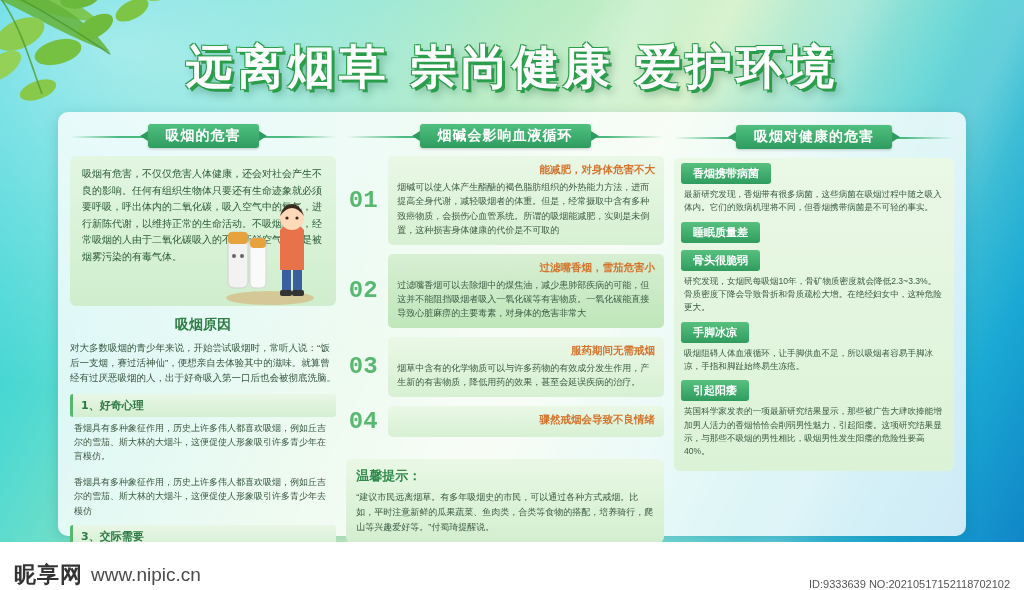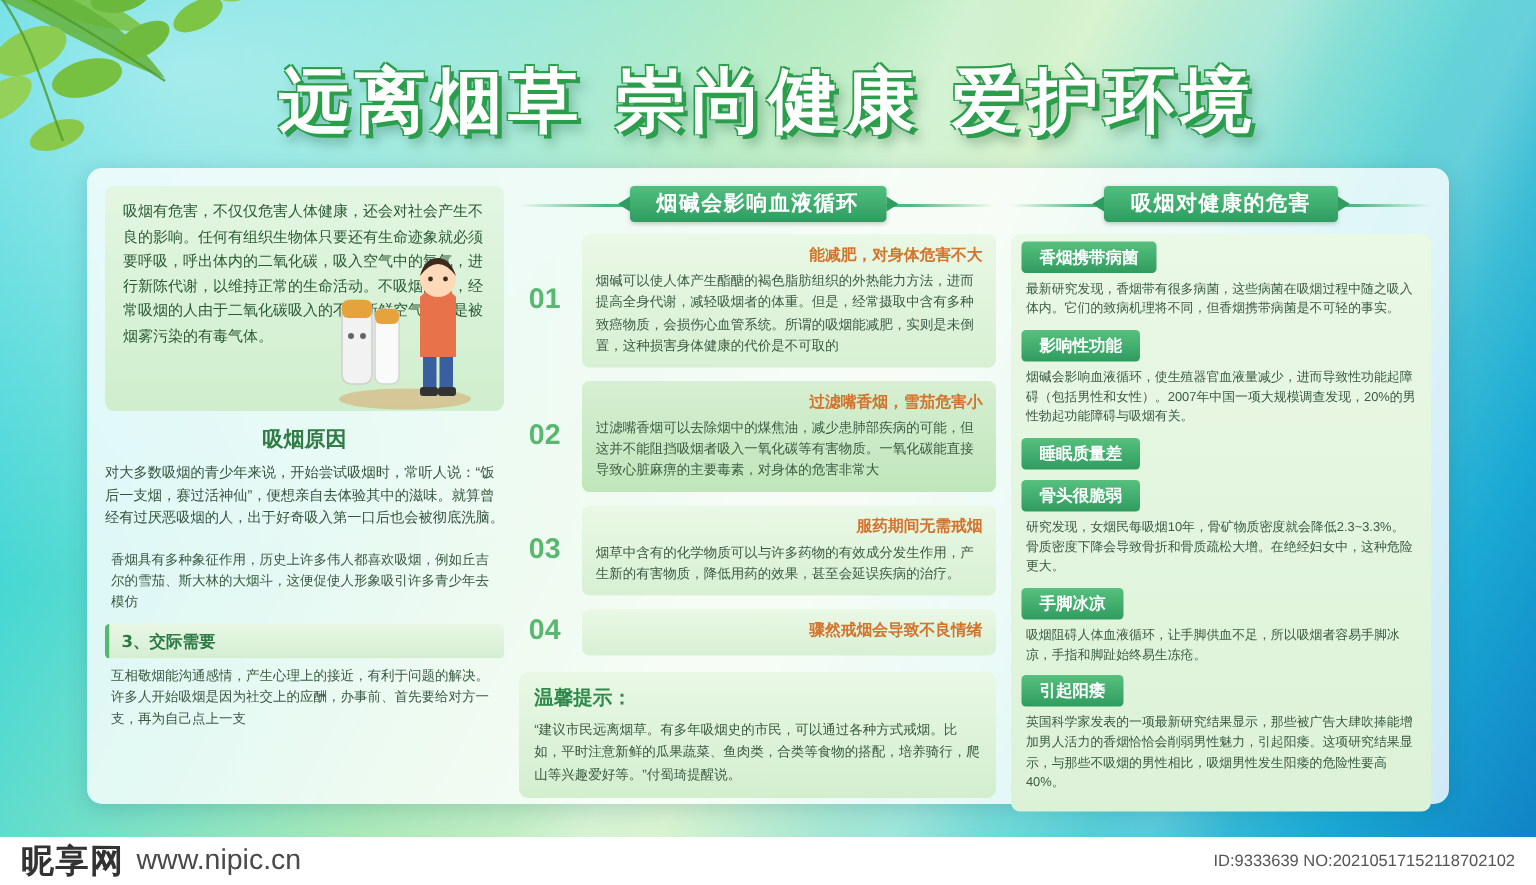--- a/index.html
+++ b/index.html
@@ -21,22 +21,22 @@
     content:"";
     position:absolute; inset:0;
     background:
       linear-gradient(115deg, rgba(255,255,255,0) 46%, rgba(255,255,255,.18) 50%, rgba(255,255,255,0) 54%),
       linear-gradient(115deg, rgba(255,255,255,0) 62%, rgba(255,255,255,.13) 66%, rgba(255,255,255,0) 70%),
       linear-gradient(115deg, rgba(255,255,255,0) 76%, rgba(255,255,255,.10) 79%, rgba(255,255,255,0) 83%);
     pointer-events:none;
   }
   
   #footerbar{
-    position:absolute; left:0; right:0; bottom:0; height:32px;
-    background:#fff; display:flex; align-items:center; justify-content:space-between;
+    position:absolute; left:0; right:0; bottom:0; height:48px;
+    background:#fff; display:flex; align-items:flex-end; justify-content:space-between;
     padding:0 14px; z-index:40;
   }
   .wm-left{ display:flex; align-items:center; gap:8px; }
   .wm-logo{
     font-size:22px; font-weight:bold; color:#333; letter-spacing:1px;
     font-family:"DejaVu Sans", sans-serif;
   }
   .wm-url{ font-size:19px; color:#4a4a4a; font-family:"Liberation Sans", sans-serif; }
   .wm-id{ font-size:11px; color:#555; }
 
@@ -121,34 +121,34 @@
     font-size:11px; font-weight:bold; color:#2c7a45;
     padding:4px 8px; border-radius:3px;
     font-family:"DejaVu Sans", sans-serif;
   }
   .mini-body{ font-size:9px; line-height:1.6; color:#3a5a42; padding:4px 2px 0 4px; }
 
   
   .num-item{ display:flex; gap:8px; margin-bottom:9px; align-items:stretch; }
   .num{
     flex:0 0 34px; display:flex; align-items:center; justify-content:center;
-    font-size:19px; font-weight:bold; color:#58b86f;
-    font-family:Liberation Sans, sans-serif;
+    font-size:24px; font-weight:bold; color:#58b86f;
+    font-family:Liberation Mono, monospace;
   }
   .num-box{
     flex:1; background:linear-gradient(180deg,#eaf8e6,#d7f0d3);
     border-radius:5px; padding:7px 9px;
   }
   .num-box .t{ font-size:10.5px; font-weight:bold; color:#d4732b; margin-bottom:3px;text-align:right; }
   .num-box .d{ font-size:9px; line-height:1.6; color:#3b5c44; }
   .num-item.hl .num-box{ background:linear-gradient(180deg,#d7efd2,#bfe6ba); }
 
   .tip-box{
     background:linear-gradient(180deg,#e9f8e5,#d3eecf);
-    border-radius:6px; padding:8px 10px; margin-top:2px;
+    border-radius:6px; padding:8px 10px; margin-top:13px;
   }
   .tip-title{ font-size:13px; font-weight:bold; color:#2f8a4c; margin-bottom:5px; font-family:"DejaVu Sans", sans-serif; }
   .tip-body{ font-size:9px; line-height:1.7; color:#3b5c44; }
 
   
   .r-card{ margin-bottom:7px; }
   .r-title{
     display:inline-block;
     background:linear-gradient(180deg,#57c07e,#2f9c5f);
     color:#fff; font-size:11px; font-weight:bold;
@@ -183,20 +183,24 @@
       <path d="M0 2 C40 20 80 45 120 72"></path>
       <path d="M6 10 C30 40 40 80 52 112"></path>
     </g>
   </svg>
 
   <div id="title">远离烟草  崇尚健康  爱护环境</div>
 
   <div id="board">
 
     <div class="col col-left">
+      <div class="sec-head">
+        <div class="bar"></div>
+        <div class="pill">吸烟的危害</div>
+      </div>
 
       <div class="green-panel">
         <p>吸烟有危害，不仅仅危害人体健康，还会对社会产生不良的影响。任何有组织生物体只要还有生命迹象就必须要呼吸，呼出体内的二氧化碳，吸入空气中的氧气，进行新陈代谢，以维持正常的生命活动。不吸烟的人，经常吸烟的人由于二氧化碳吸入的不是新鲜空气，而是被烟雾污染的有毒气体。</p>
         <svg class="illus" viewBox="0 0 120 120">
           <ellipse cx="60" cy="112" rx="44" ry="7" fill="#d9a86a" opacity=".55"></ellipse>
           <rect x="18" y="46" width="20" height="56" rx="6" fill="#f2f2f2" stroke="#cfcfcf"></rect>
           <rect x="18" y="46" width="20" height="12" rx="4" fill="#e6a23c"></rect>
           <circle cx="24" cy="70" r="2" fill="#666"></circle>
             <circle cx="32" cy="70" r="2" fill="#666"></circle>
           <rect x="40" y="52" width="16" height="50" rx="5" fill="#fafafa" stroke="#d5d5d5"></rect>
@@ -212,20 +216,24 @@
             <circle cx="77" cy="32" r="1.6" fill="#3b2a20"></circle>
               <circle cx="87" cy="32" r="1.6" fill="#3b2a20"></circle>
           </g>
         </svg>
       </div>
 
       <div class="sub-head">吸烟原因</div>
       <p class="lead-text">对大多数吸烟的青少年来说，开始尝试吸烟时，常听人说：“饭后一支烟，赛过活神仙”，便想亲自去体验其中的滋味。就算曾经有过厌恶吸烟的人，出于好奇吸入第一口后也会被彻底洗脑。</p>
 
       <div class="mini-card">
+        <div class="mini-title">1、好奇心理</div>
+        <div class="mini-body">香烟具有多种象征作用，历史上许多伟人都喜欢吸烟，例如丘吉尔的雪茄、斯大林的大烟斗，这便促使人形象吸引许多青少年在盲模仿。</div>
+      </div>
+      <div class="mini-card">
         <div class="mini-body">香烟具有多种象征作用，历史上许多伟人都喜欢吸烟，例如丘吉尔的雪茄、斯大林的大烟斗，这便促使人形象吸引许多青少年去模仿</div>
       </div>
       <div class="mini-card">
         <div class="mini-title">3、交际需要</div>
         <div class="mini-body">互相敬烟能沟通感情，产生心理上的接近，有利于问题的解决。许多人开始吸烟是因为社交上的应酬，办事前、首先要给对方一支，再为自己点上一支</div>
       </div>
     </div>
 
     <div class="col col-mid">
       <div class="sec-head">
@@ -273,24 +281,20 @@
     <div class="col col-right">
       <div class="sec-head">
         <div class="bar"></div>
         <div class="pill">吸烟对健康的危害</div>
       </div>
 
       <div class="r-panel">
         <div class="r-card">
           <div class="r-title">香烟携带病菌</div>
           <div class="r-body">最新研究发现，香烟带有很多病菌，这些病菌在吸烟过程中随之吸入体内。它们的致病机理将不同，但香烟携带病菌是不可轻的事实。</div>
-        </div>
-        <div class="r-card">
-          <div class="r-title">影响性功能</div>
-          <div class="r-body">烟碱会影响血液循环，使生殖器官血液量减少，进而导致性功能起障碍（包括男性和女性）。2007年中国一项大规模调查发现，20%的男性勃起功能障碍与吸烟有关。</div>
         </div>
         <div class="r-card">
           <div class="r-title">睡眠质量差</div>
         </div>
         <div class="r-card">
           <div class="r-title">骨头很脆弱</div>
           <div class="r-body">研究发现，女烟民每吸烟10年，骨矿物质密度就会降低2.3~3.3%。骨质密度下降会导致骨折和骨质疏松大增。在绝经妇女中，这种危险更大。</div>
         </div>
         <div class="r-card">
           <div class="r-title">手脚冰凉</div>

